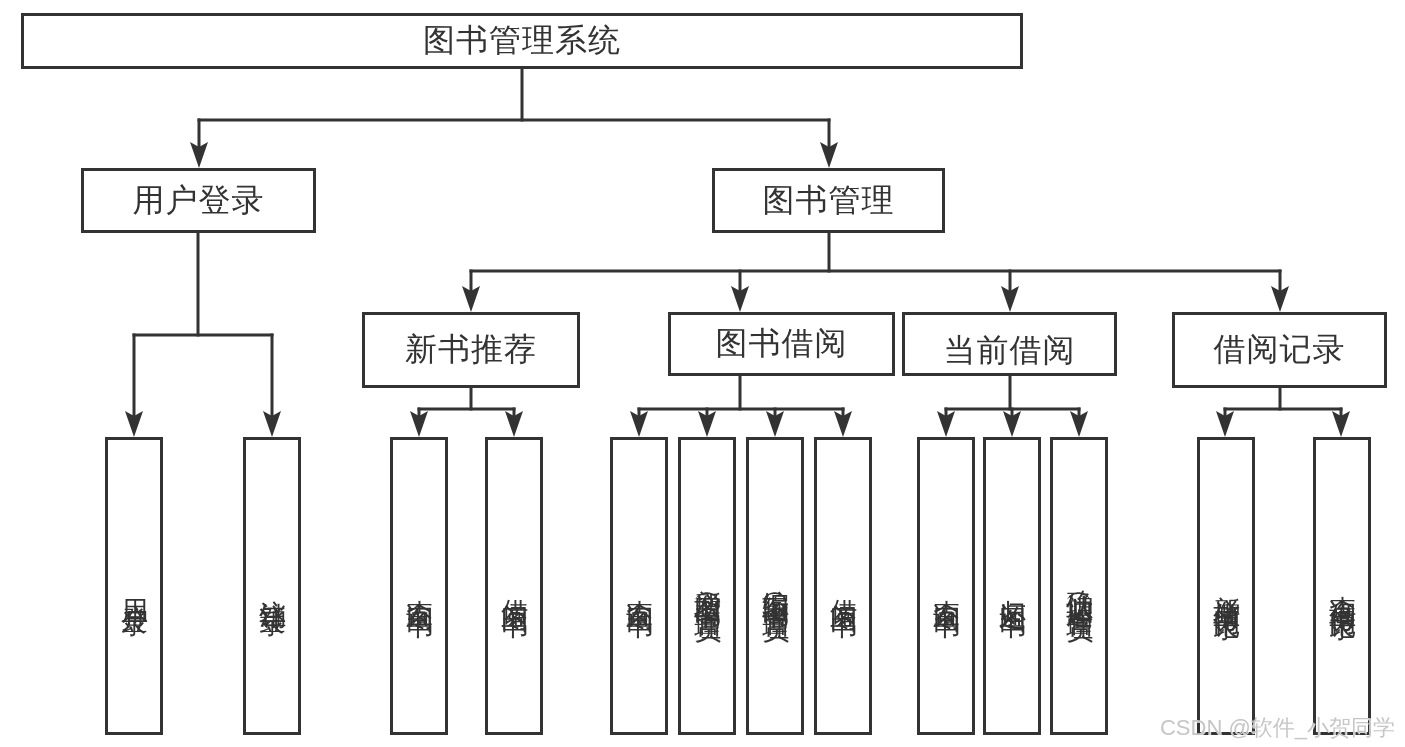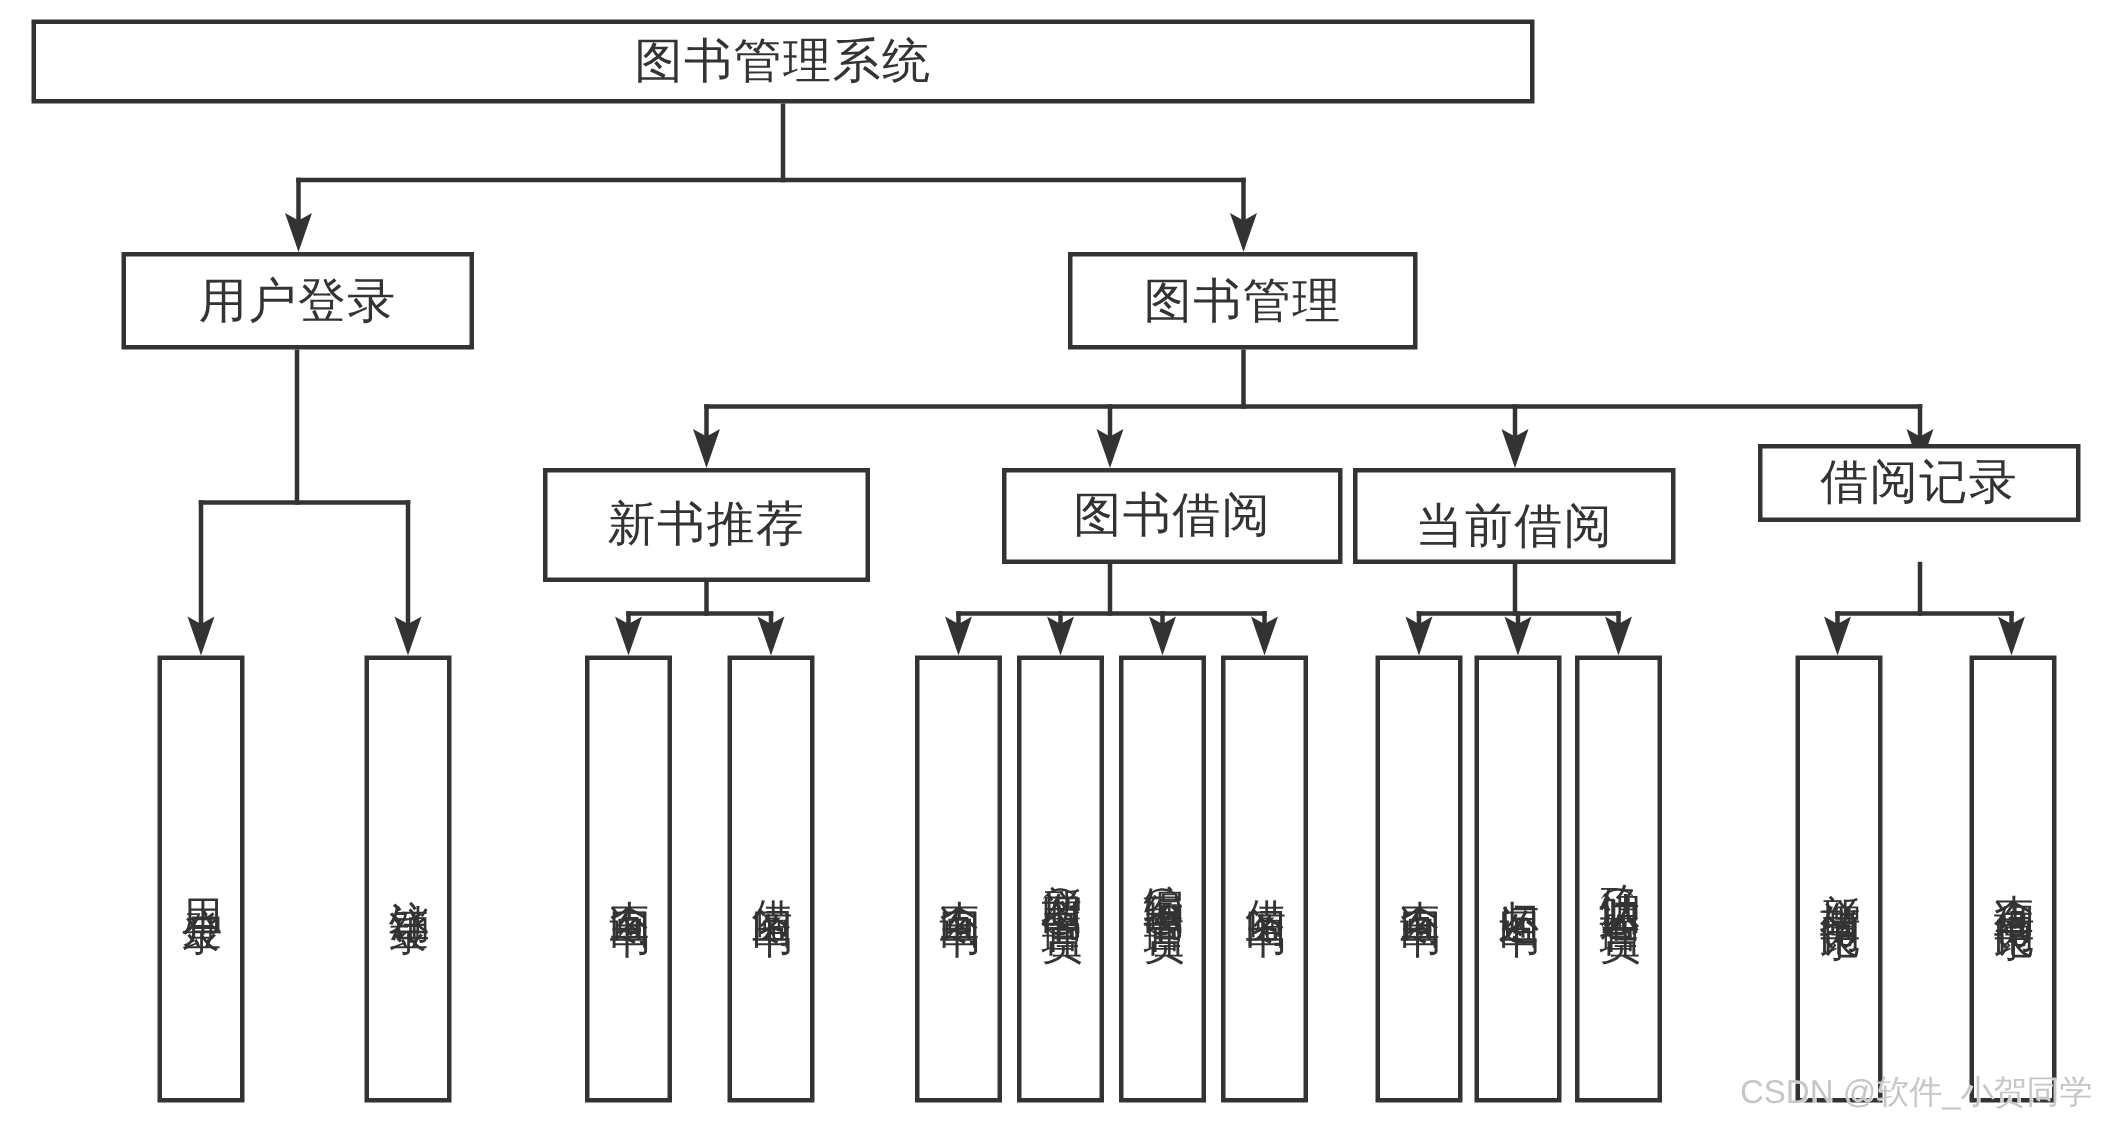--- a/index.html
+++ b/index.html
@@ -137,21 +137,21 @@
 
   <div class="box h" style="left:362px; top:312px; width:218px; height:76px;">
     <span class="lbl">新书推荐</span>
   </div>
   <div class="box h" style="left:668px; top:312px; width:227px; height:64px;font-family:Liberation Serif, serif;">
     <span class="lbl">图书借阅</span>
   </div>
   <div class="box h" style="left:902px; top:312px; width:215px; height:64px;align-items:flex-end;">
     <span class="lbl">当前借阅</span>
   </div>
-  <div class="box h" style="left:1172px; top:296px; width:215px; height:52px;">
+  <div class="box h" style="left:1172px; top:312px; width:215px; height:76px;">
     <span class="lbl">借阅记录</span>
   </div>
 
   <div class="box v" style="left:105px; top:437px; width:58px; height:298px;">
     <span class="lbl">用户登录</span>
   </div>
   <div class="box v" style="left:243px; top:437px; width:58px; height:298px;">
     <span class="lbl">注销登录</span>
   </div>
 

